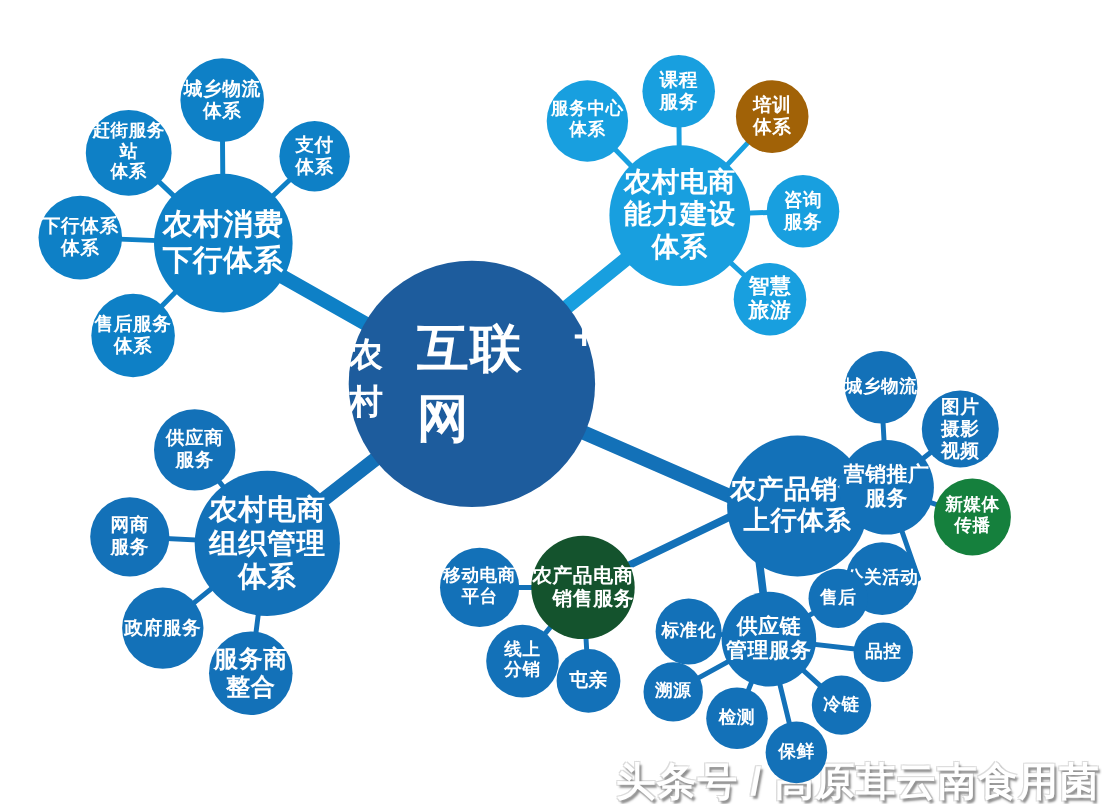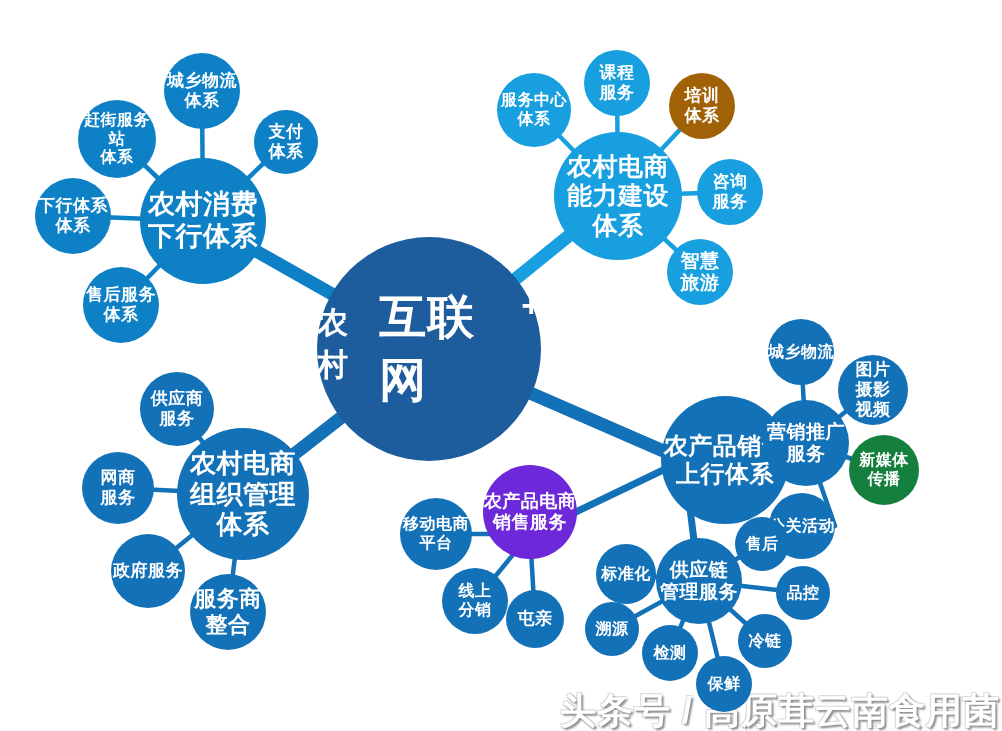--- a/index.html
+++ b/index.html
@@ -117,21 +117,21 @@
 上行体系</div>
     <div class="node hub" style="left: 763px; top: 400px; width: 86px; height: 86px; background: rgb(19, 113, 184); font-size: 19px;">营销推广
 服务</div>
     <div class="node" style="left: 768px; top: 319px; width: 66px; height: 66px; background: rgb(19, 113, 184); font-size: 16px;">城乡物流</div>
     <div class="node" style="left: 838px; top: 355px; width: 70px; height: 70px; background: rgb(19, 113, 184); font-size: 17px;">图片
 摄影
 视频</div>
     <div class="node" style="left: 849px; top: 435px; width: 70px; height: 70px; background: #15803d; font-size: 16px;">新媒体
 传播</div>
     <div class="node" style="left: 769px; top: 493px; width: 66px; height: 66px; background: rgb(19, 113, 184); font-size: 16px;">公关活动</div>
-    <div class="node hub" style="left: 483px; top: 465px; width: 94px; height: 94px; background: #6d28d9; font-size: 18px;">农产品电商
+    <div class="node hub" style="left: 483px; top: 487px; width: 94px; height: 94px; background: #14532d; font-size: 18px; text-align: right;">农产品电商
 销售服务</div>
     <div class="node" style="left: 400px; top: 498px; width: 72px; height: 72px; background: rgb(19, 113, 184); font-size: 16px;">移动电商
 平台</div>
     <div class="node" style="left: 442px; top: 568px; width: 66px; height: 66px; background: rgb(19, 113, 184); font-size: 16px;">线上
 分销</div>
     <div class="node" style="left: 506px; top: 590px; width: 58px; height: 58px; background: rgb(19, 113, 184); font-size: 17px;">屯亲</div>
     <div class="node hub" style="left: 656px; top: 538px; width: 86px; height: 86px; background: rgb(19, 113, 184); font-size: 19px;">供应链
 管理服务</div>
     <div class="node" style="left: 596px; top: 544px; width: 60px; height: 60px; background: rgb(19, 113, 184); font-size: 16px;">标准化</div>
     <div class="node" style="left: 735px; top: 517px; width: 54px; height: 54px; background: rgb(19, 113, 184); font-size: 16px;">售后</div>

